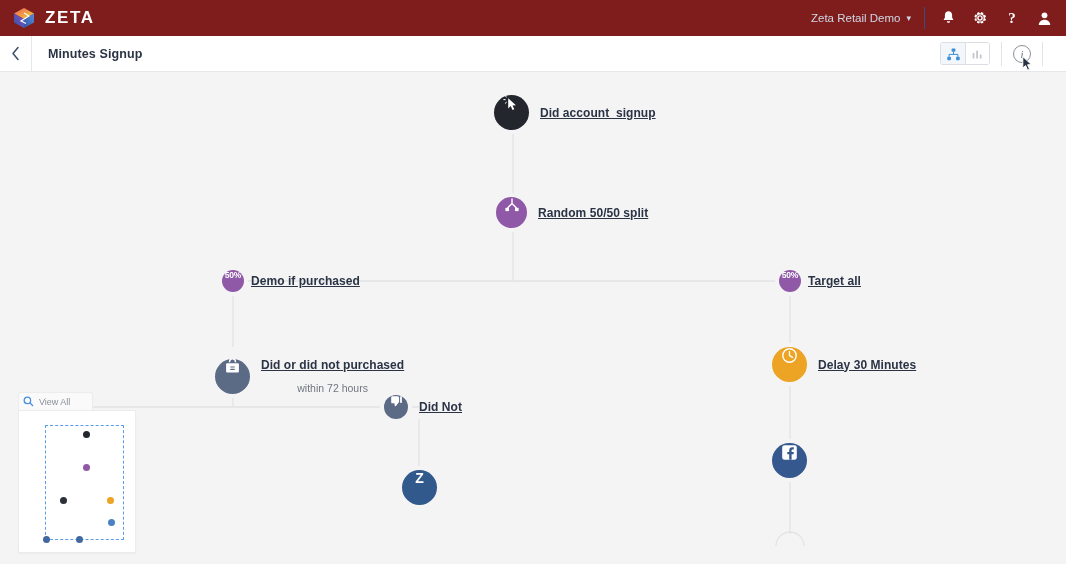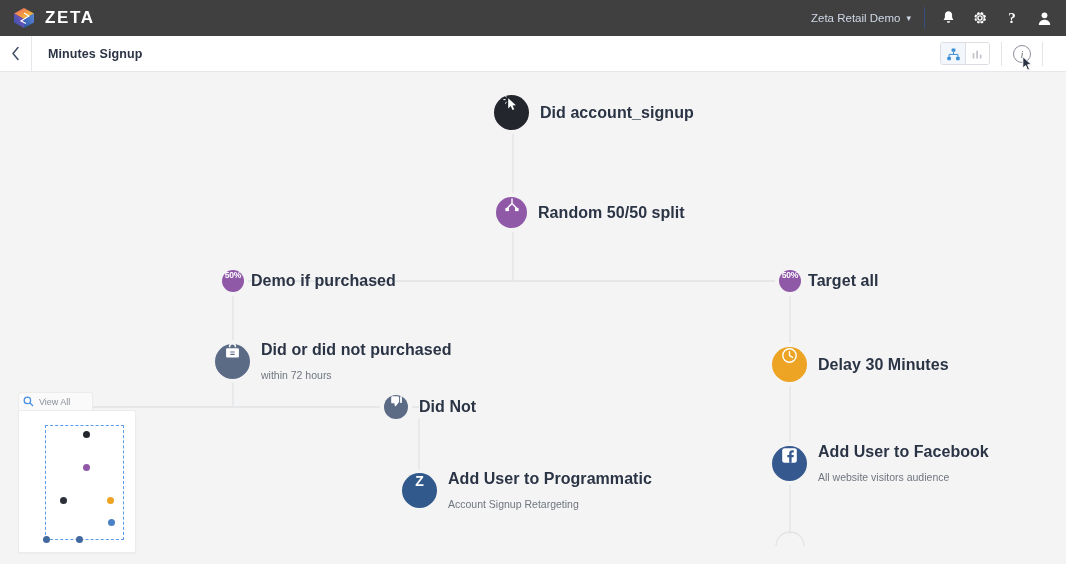--- a/index.html
+++ b/index.html
@@ -9,21 +9,21 @@
     overflow: hidden;
     font-family: "Liberation Sans", sans-serif;
     background: #f4f4f5;
     -webkit-font-smoothing: antialiased;
   }
 
   
   #topbar {
     position: absolute; left: 0; top: 0;
     width: 1066px; height: 36px;
-    background: #404040;
+    background: #7f1d1d;
     display: flex; align-items: center;
   }
   #brand { display: flex; align-items: center; margin-left: 12px; }
   #logo-mark { width: 24px; height: 24px; position: relative; }
   #logo-text {
     color: #ffffff; font-size: 17px; font-weight: bold;
     letter-spacing: 1.6px; margin-left: 9px;
   }
   #topbar-right {
     margin-left: auto; display: flex; align-items: center; height: 36px;
@@ -110,23 +110,23 @@
   }
   .node-circle.big { width: 35px; height: 35px; }
   .node-circle.mid { width: 31px; height: 31px; }
   .node-circle.sm  { width: 24px; height: 24px; }
   .node-circle.badge {
     width: 22px; height: 22px; font-size: 8.5px; font-weight: bold;
     letter-spacing: -.2px;
   }
   .node-text { margin-left: 11px; white-space: nowrap; }
   .node-title {
-    font-size: 16px; font-weight: bold; color: #2b3445; letter-spacing: .05px;
-  }
-  .node-sub { font-size: 10.5px; color: #70757f; margin-top: 10px; }
+    font-size: 12px; font-weight: bold; color: #2b3445; letter-spacing: .05px; text-decoration: underline;
+  }
+  .node-sub { font-size: 10.5px; color: #70757f; margin-top: 10px; text-align: center; }
   .badge-text { margin-left: 7px; }
   .zglyph { font-size: 14px; font-weight: bold; font-family: "Liberation Sans", sans-serif; }
 
   
   #minimap-wrap { position: absolute; left: 18px; top: 320px; }
   #viewall {
     display: flex; align-items: center; gap: 5px;
     height: 18px; padding: 0 8px 0 4px;
     background: #fafafa; border: 1px solid #ececed; border-bottom: none;
     border-radius: 3px 3px 0 0; width: 75px; cursor: pointer;
@@ -314,21 +314,21 @@
         </div>
       </div>
       <div class="node" style="left: 779px; top: 198px;">
         <div class="node-circle badge" style="background: rgb(144, 89, 168);">
           <span>50%</span>
         </div>
         <div class="node-text badge-text">
           <div class="node-title">Target all</div>
         </div>
       </div>
-      <div class="node" style="left: 215px; top: 269px;">
+      <div class="node" style="left: 215px; top: 286px;">
         <div class="node-circle big" style="background: rgb(92, 107, 133);">
           <svg width="17" height="16" viewBox="0 0 17 16" fill="#ffffff">
         <path d="M5.6 3.3V2.6a2.9 2.9 0 0 1 5.8 0v.7" fill="none" stroke="#ffffff" stroke-width="1.4"></path>
         <rect x="2.1" y="4.2" width="12.8" height="9.3" rx="1.1"></rect>
         <rect x="6.2" y="7.4" width="4.6" height="1.1" rx=".4" fill="#5c6b85"></rect>
         <rect x="6.2" y="9.8" width="4.6" height="1.1" rx=".4" fill="#5c6b85"></rect>
           </svg>
         </div>
         <div class="node-text">
           <div class="node-title">Did or did not purchased</div>
@@ -362,32 +362,24 @@
           <div class="node-title">Did Not</div>
         </div>
       </div>
       <div class="node" style="left: 772px; top: 371px;">
         <div class="node-circle big" style="background: rgb(53, 89, 143);">
           <svg width="19" height="19" viewBox="0 0 19 19">
         <rect x="2.2" y="2.2" width="14.6" height="14.6" rx="2.4" fill="#ffffff"></rect>
         <path d="M11.6 16.8v-5.6h1.9l.3-2.3h-2.2V7.4c0-.6.2-1 1.1-1h1.1V4.3c-.2 0-.9-.1-1.7-.1-1.7 0-2.9 1-2.9 3v1.7H7.3v2.3h1.9v5.6z" fill="#35598f"></path>
           </svg>
         </div>
-        <div class="node-text">
-          <div class="node-title">Add User to Facebook</div>
-          <div class="node-sub">All website visitors audience</div>
-        </div>
       </div>
       <div class="node" style="left: 402px; top: 398px;">
         <div class="node-circle big" style="background: rgb(49, 89, 140);">
           <span class="zglyph">Z</span>
-        </div>
-        <div class="node-text">
-          <div class="node-title">Add User to Programmatic</div>
-          <div class="node-sub">Account Signup Retargeting</div>
         </div>
       </div>
     </div>
 
   <div id="minimap-wrap">
     <div id="viewall">
       <span>
         <svg width="11" height="11" viewBox="0 0 11 11" fill="none" stroke="#4a90e2" stroke-width="1.3">
           <circle cx="4.4" cy="4.4" r="3.2"></circle>
             <path d="M6.8 6.8 L10 10"></path>

